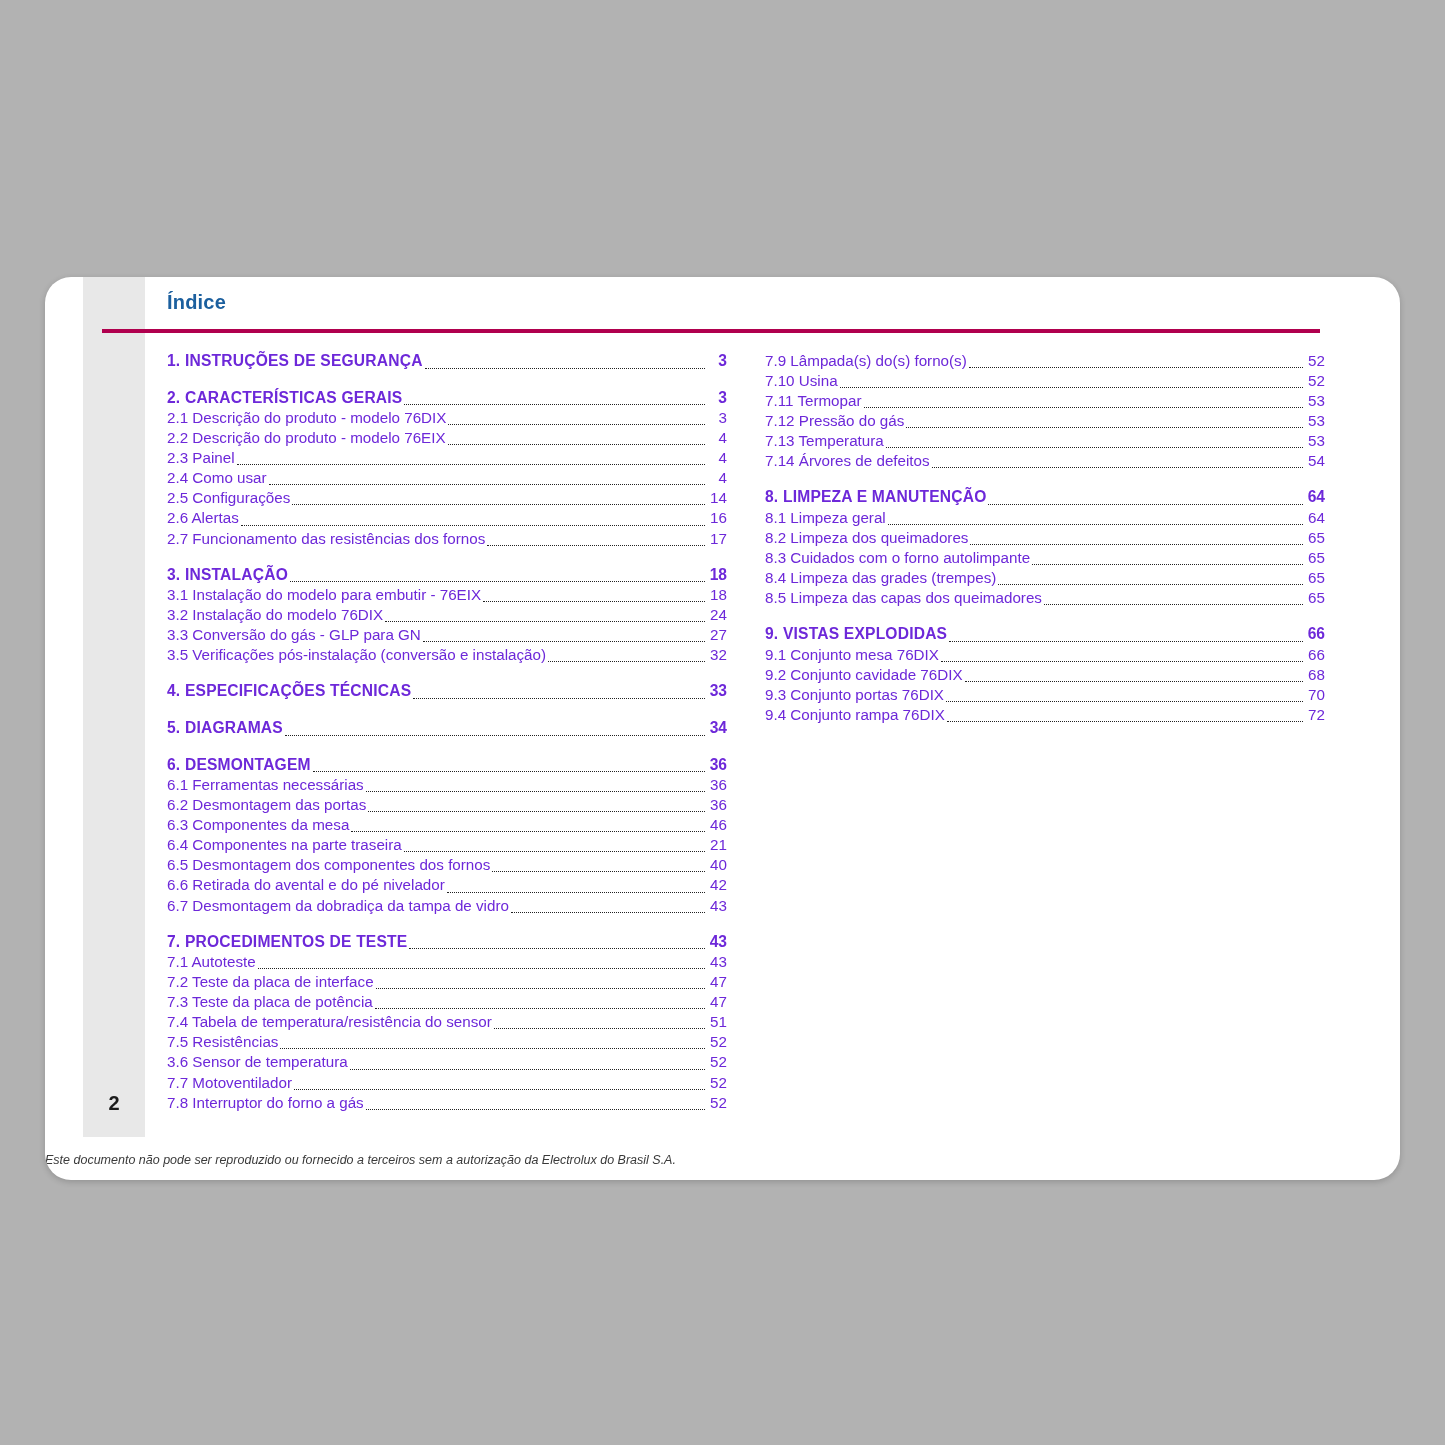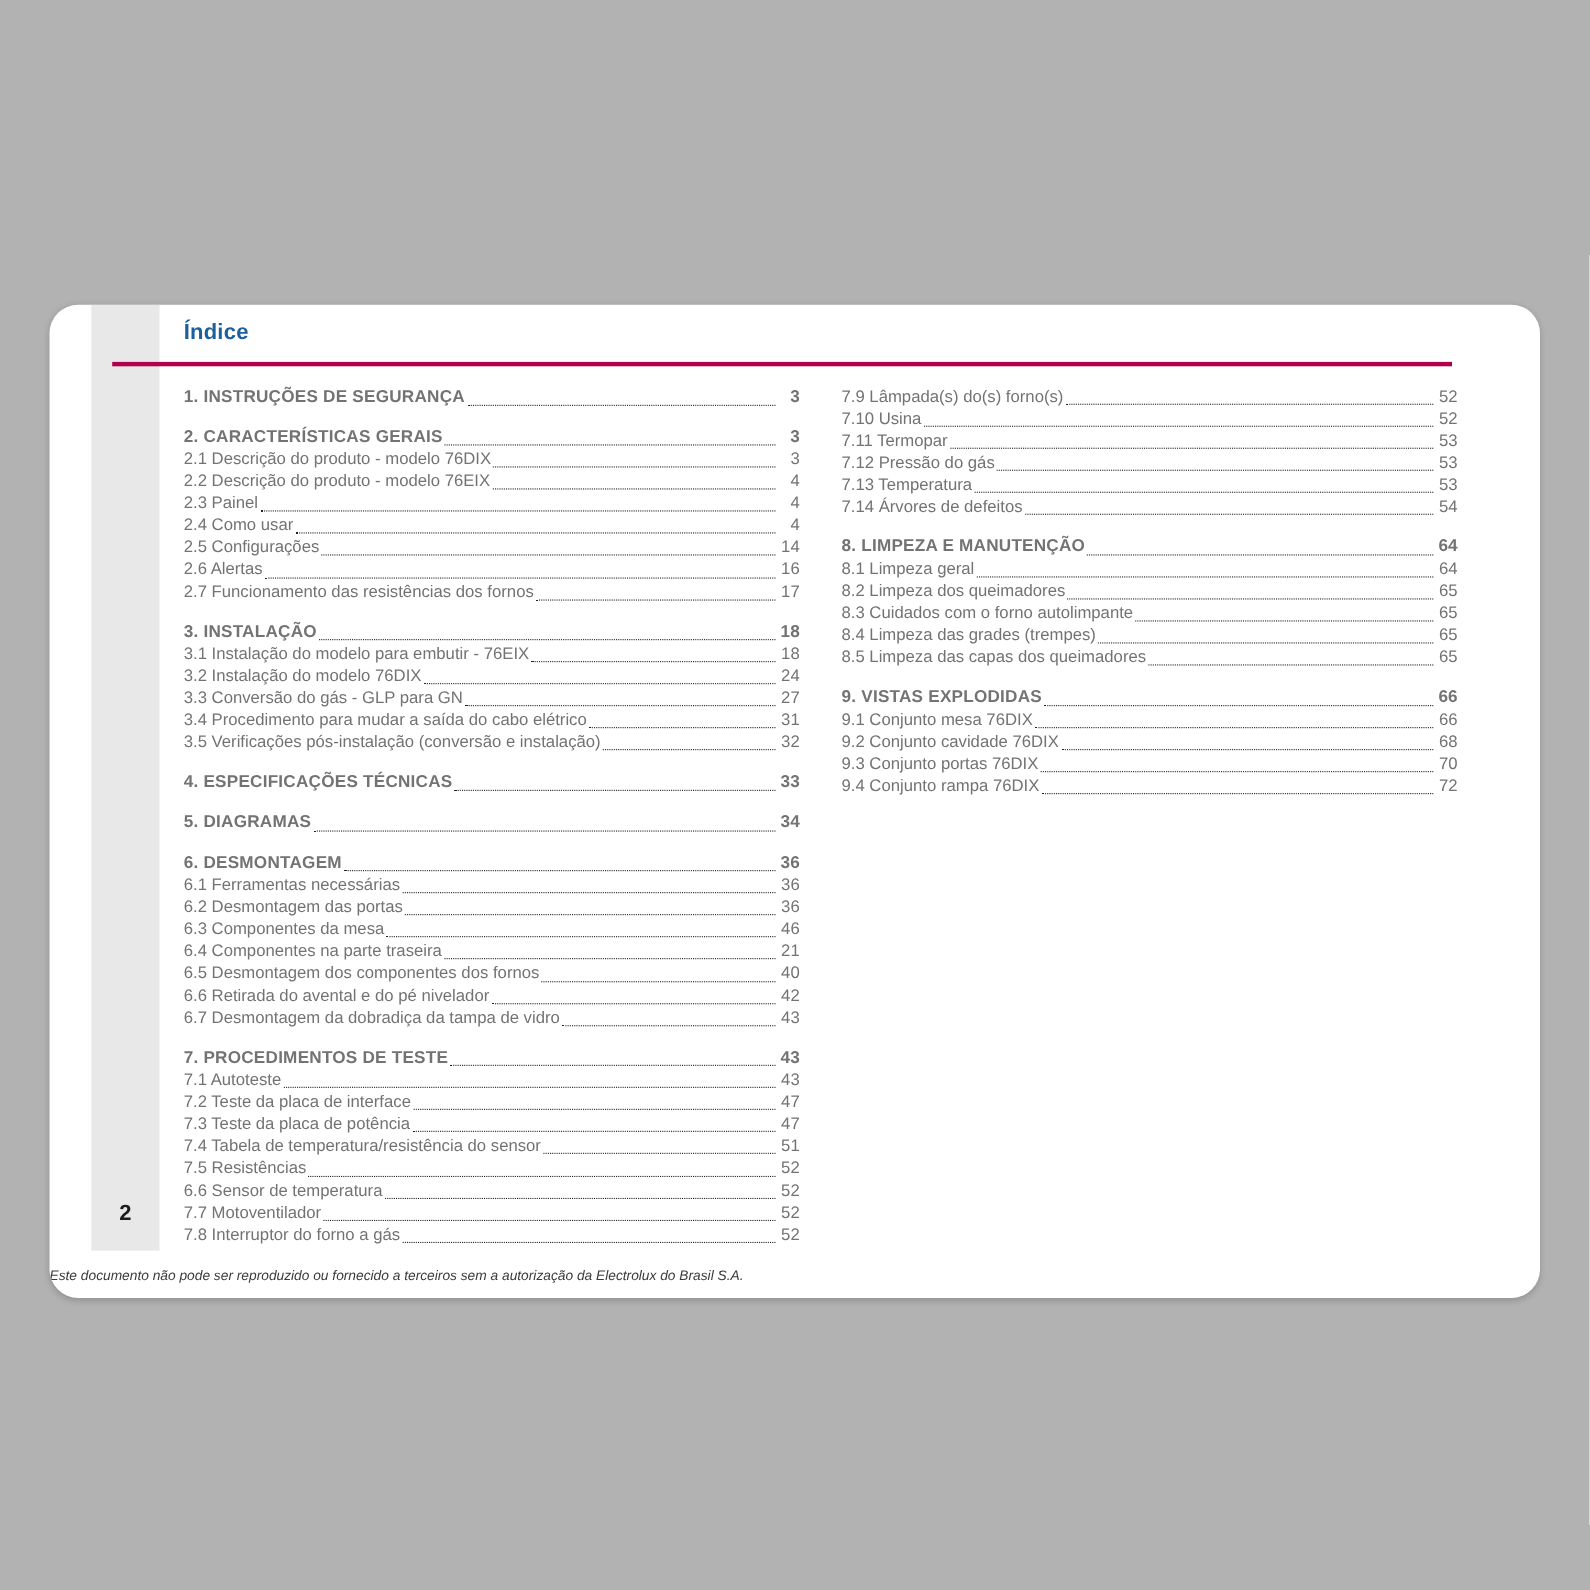--- a/index.html
+++ b/index.html
@@ -72,21 +72,21 @@
     width: 560px;
   }
   .col-left { left: 122px; }
   .col-right { left: 720px; }
 
   .entry {
     position: relative;
     display: flex;
     align-items: flex-end;
     font-size: 15.2px;
-    color: #737373;
+    color: #6d28d9;
     line-height: 1.32;
     white-space: nowrap;
   }
   .entry .lbl {
     flex: 0 0 auto;
   }
   .entry .dots {
     flex: 1 1 auto;
     overflow: hidden;
     margin: 0 2px 3px 2px;
@@ -187,25 +187,20 @@
           <span class="lbl">3.2 Instalação do modelo 76DIX</span>
           <span class="dots"></span>
           <span class="pg">24</span>
         </div>
         <div class="entry">
           <span class="lbl">3.3 Conversão do gás - GLP para GN</span>
           <span class="dots"></span>
           <span class="pg">27</span>
         </div>
         <div class="entry">
-          <span class="lbl">3.4 Procedimento para mudar a saída do cabo elétrico</span>
-          <span class="dots"></span>
-          <span class="pg">31</span>
-        </div>
-        <div class="entry">
           <span class="lbl">3.5 Verificações pós-instalação (conversão e instalação)</span>
           <span class="dots"></span>
           <span class="pg">32</span>
         </div>
         <div class="entry major spacer-before">
           <span class="lbl">4. ESPECIFICAÇÕES TÉCNICAS</span>
           <span class="dots"></span>
           <span class="pg">33</span>
         </div>
         <div class="entry major spacer-before">
@@ -277,21 +272,21 @@
           <span class="lbl">7.4 Tabela de temperatura/resistência do sensor</span>
           <span class="dots"></span>
           <span class="pg">51</span>
         </div>
         <div class="entry">
           <span class="lbl">7.5 Resistências</span>
           <span class="dots"></span>
           <span class="pg">52</span>
         </div>
         <div class="entry">
-          <span class="lbl">6.6 Sensor de temperatura</span>
+          <span class="lbl">3.6 Sensor de temperatura</span>
           <span class="dots"></span>
           <span class="pg">52</span>
         </div>
         <div class="entry">
           <span class="lbl">7.7 Motoventilador</span>
           <span class="dots"></span>
           <span class="pg">52</span>
         </div>
         <div class="entry">
           <span class="lbl">7.8 Interruptor do forno a gás</span>

